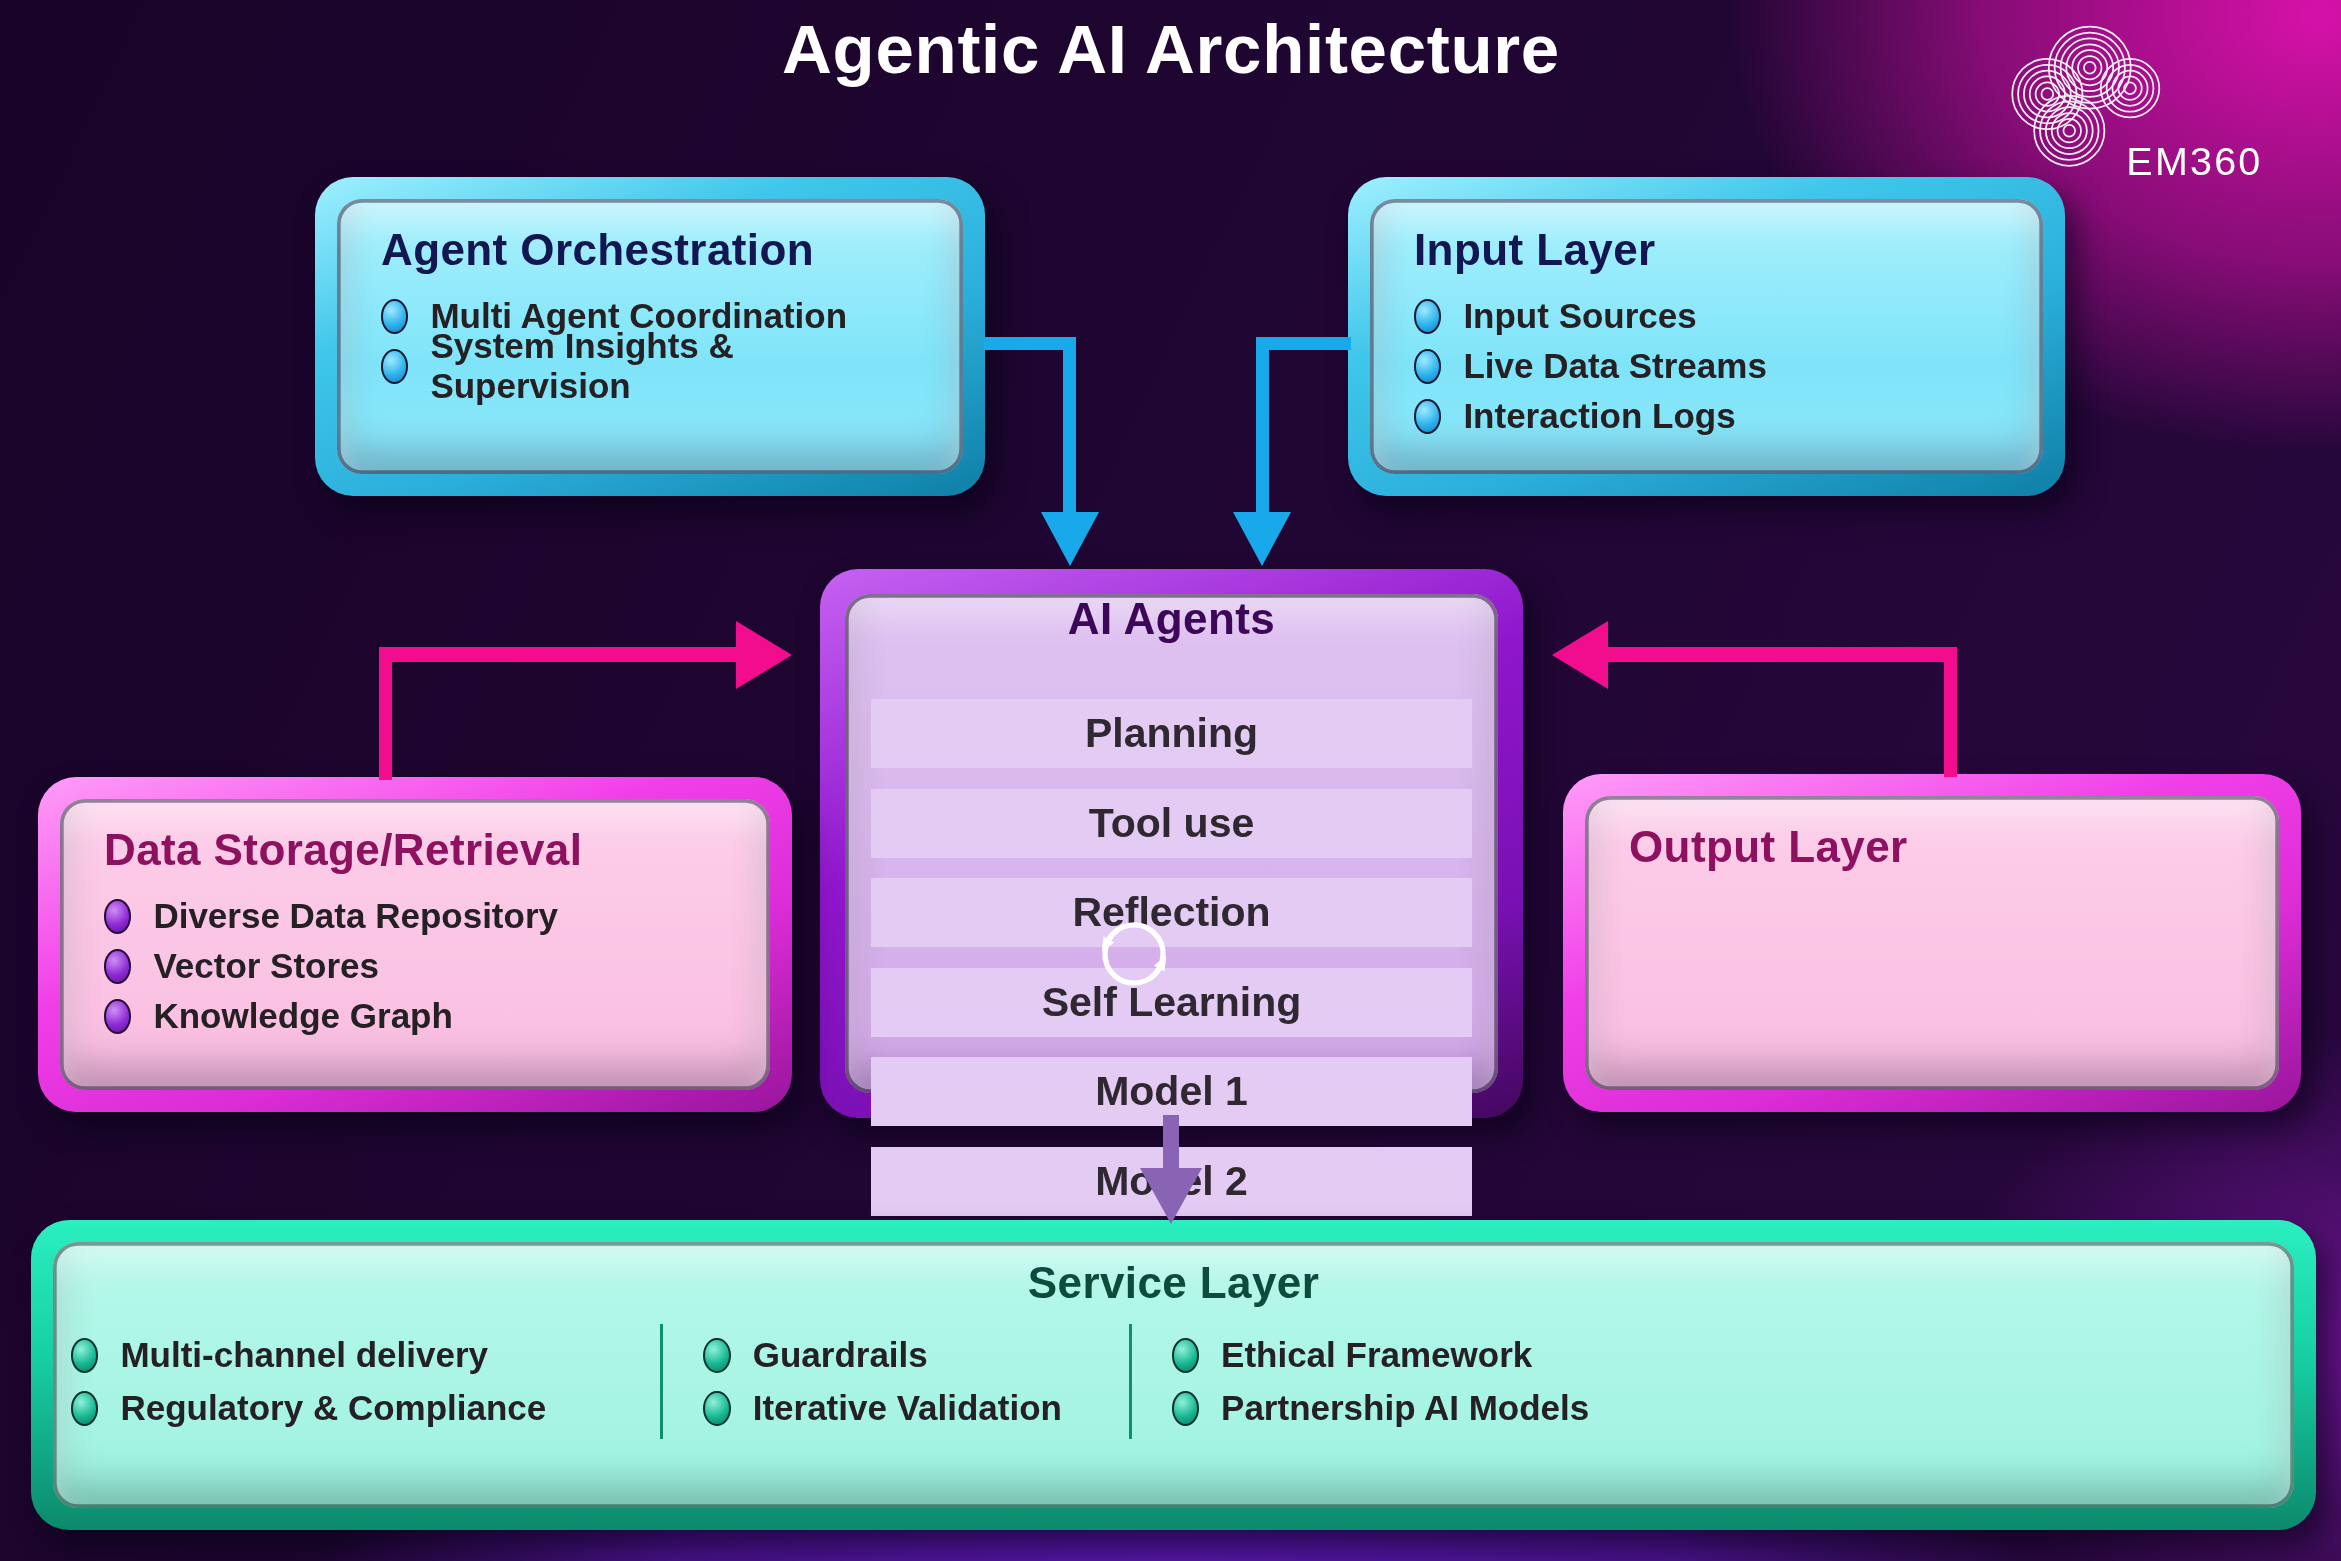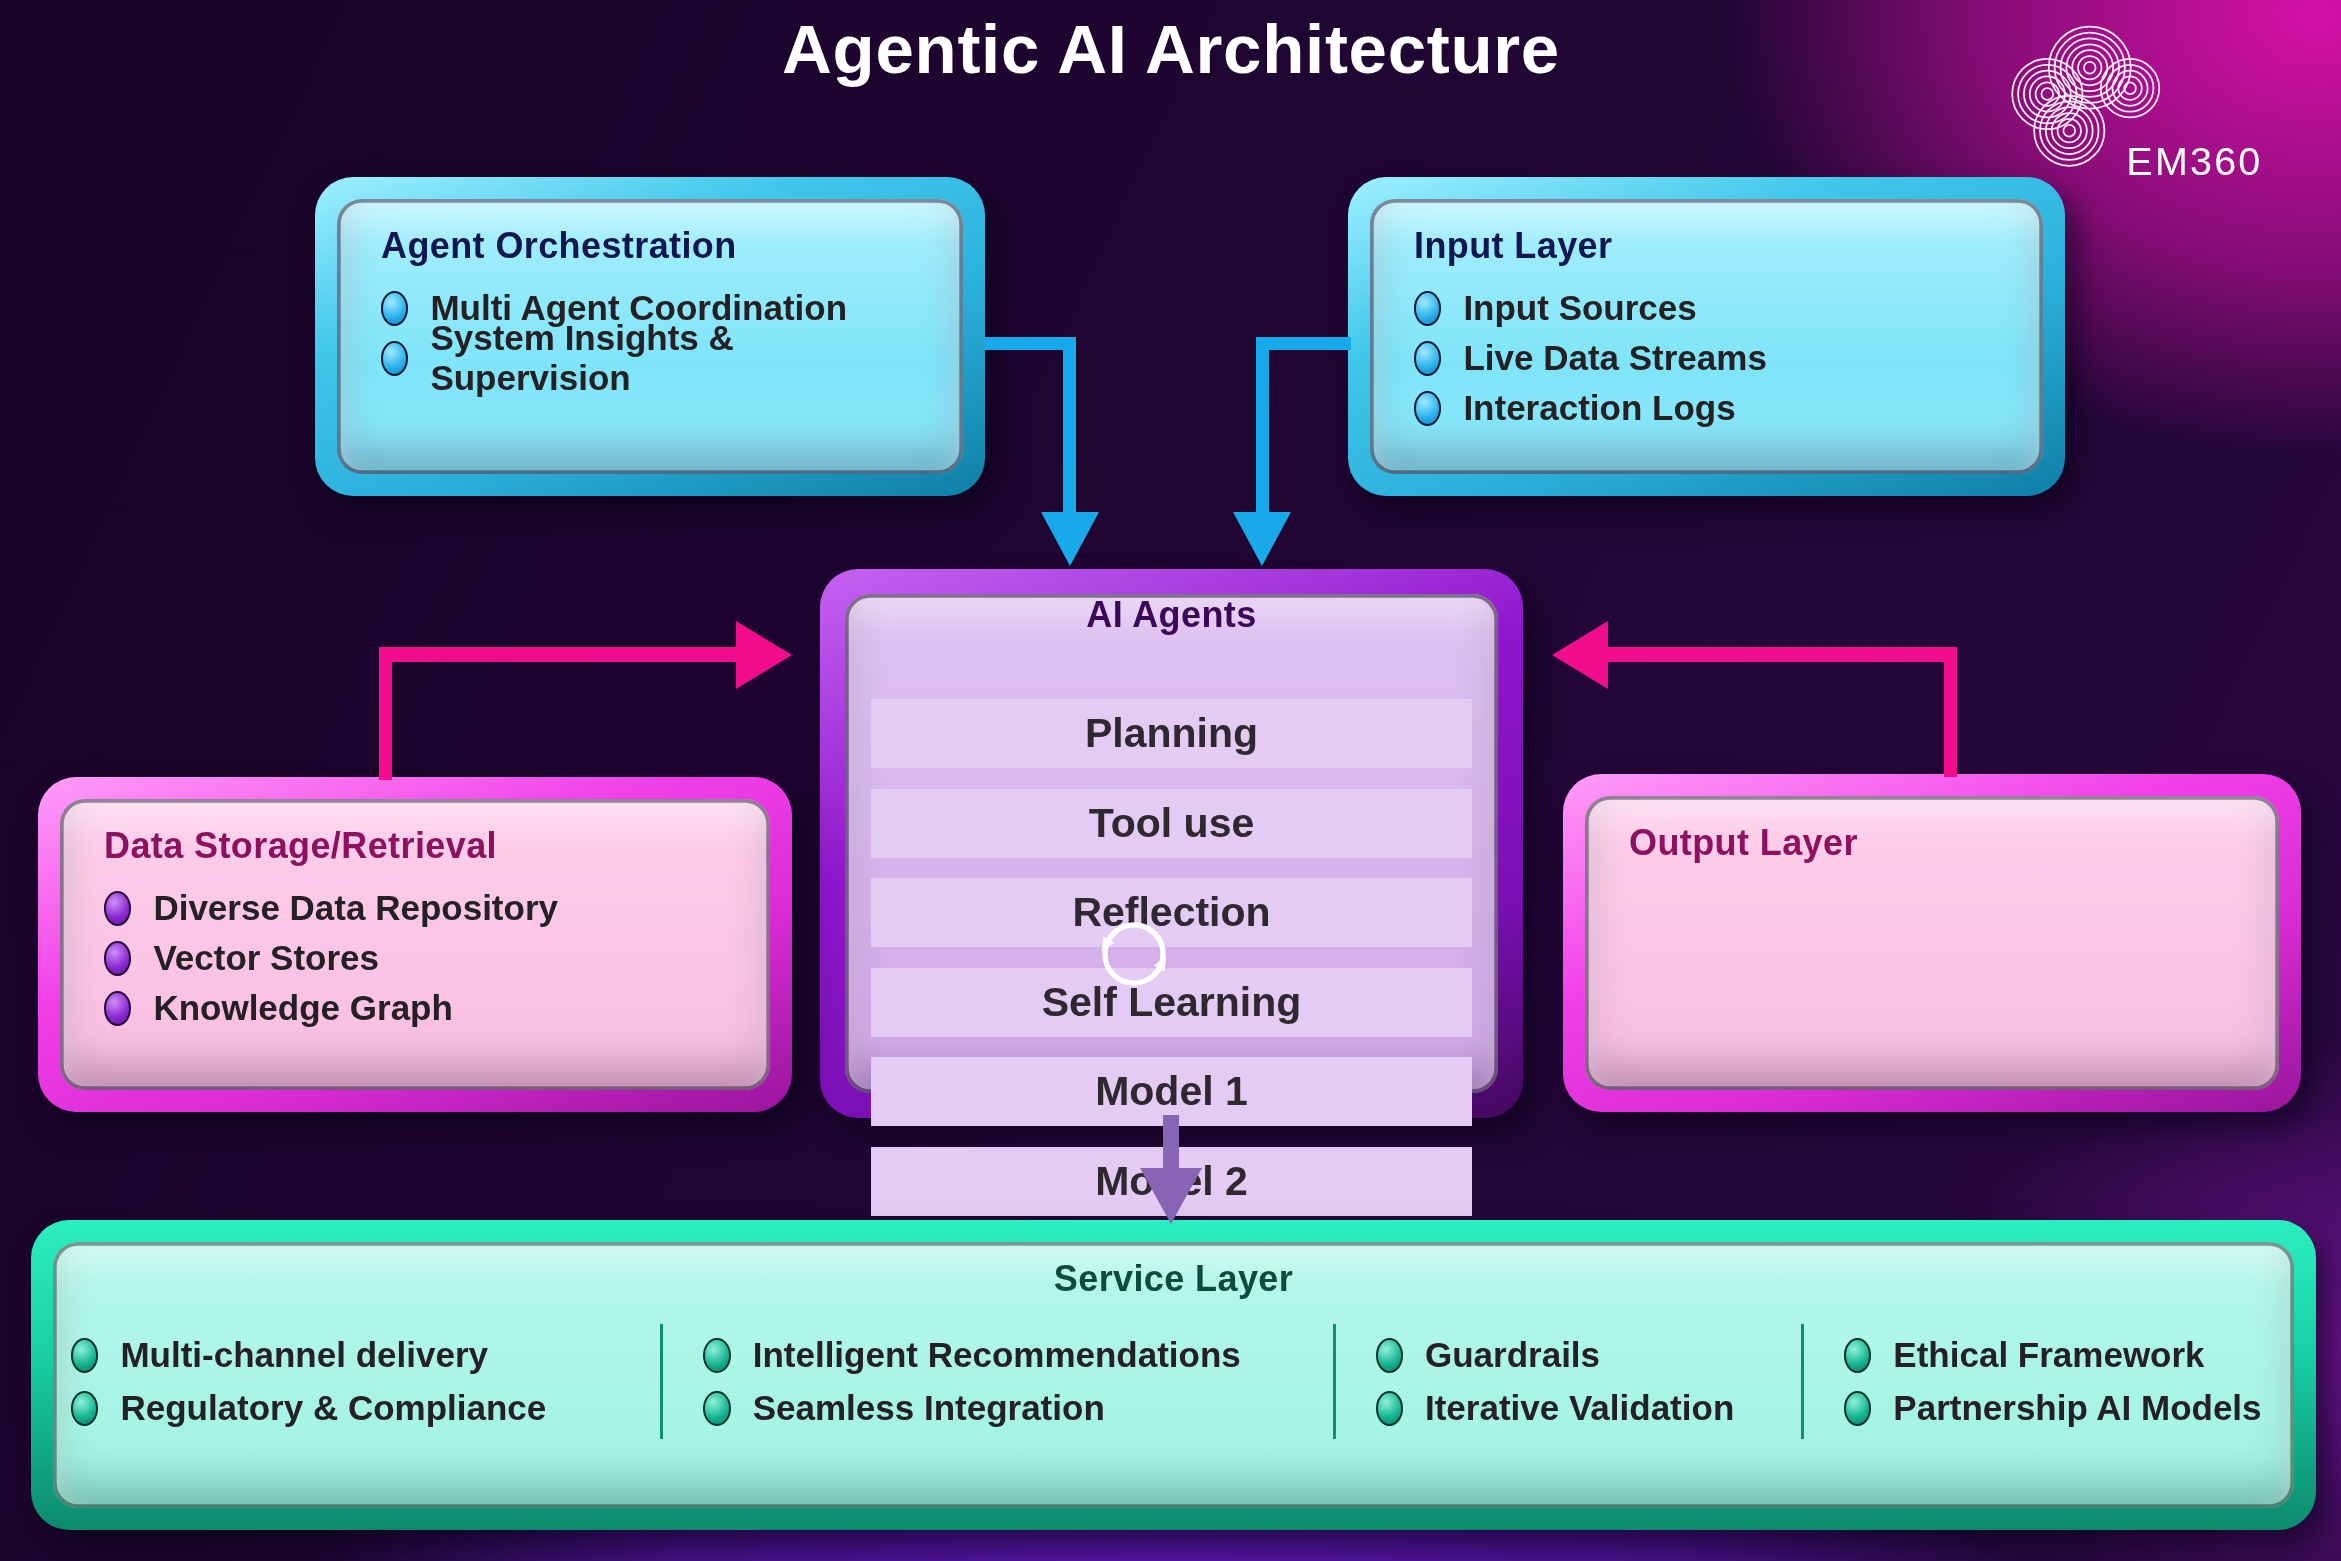--- a/index.html
+++ b/index.html
@@ -25,21 +25,21 @@
                     inset 0 -22px 38px rgba(20,10,40,.28);}
   .theme-cyan .frame-bg{background:linear-gradient(160deg,#9FF0FF 0%,#3FC6EA 32%,#2BB0DC 62%,#0F7FA6 100%);}
   .theme-cyan .panel{background:linear-gradient(180deg,#AAF1FD 0%,#7FE4F9 60%,#8EE9FB 100%);}
   .theme-pink .frame-bg{background:linear-gradient(160deg,#FF9DF8 0%,#F13FE8 38%,#DB2CD6 66%,#99159C 100%);}
   .theme-pink .panel{background:linear-gradient(180deg,#FDCFEA 0%,#F9BCE0 100%);}
   .theme-purple .frame-bg{background:linear-gradient(160deg,#C562F2 0%,#8F16CC 40%,#7A10B4 72%,#43085E 100%);}
   .theme-purple .panel{background:linear-gradient(180deg,#DFC3F1 0%,#D2A8E8 100%);box-shadow:inset 0 0 0 3.7px rgba(30,10,45,.5),inset 0 19px 34px rgba(255,255,255,.45),inset 0 -22px 38px rgba(30,8,50,.30);}
   .theme-teal .frame-bg{background:linear-gradient(180deg,#2BEFC0 0%,#17CEA2 45%,#0C8A6C 100%);}
   .theme-teal .panel{background:linear-gradient(180deg,#B7F8EB 0%,#9EF2E0 100%);box-shadow:inset 0 0 0 3.7px rgba(8,42,34,.45),inset 0 19px 34px rgba(255,255,255,.5),inset 0 -22px 38px rgba(6,40,32,.28);}
   .frame-bg{position:absolute;inset:0;border-radius:38px;}
-  .box h2{margin:0;font-weight:800;font-size:36px;letter-spacing:0.4px;}
+  .box h2{margin:0;font-weight:800;font-size:44px;letter-spacing:0.4px;}
   .theme-cyan h2{color:#131650;}
   .theme-pink h2{color:#8D115F;}
   .theme-teal h2{color:#0D4B3B;text-align:center;}
   .panel-pad{position:absolute;inset:22px;padding:26px 34px 0 44px;border-radius:25px;}
   ul.bullets{list-style:none;margin:16px 0 0 0;padding:0;}
   ul.bullets li{display:flex;align-items:center;gap:22px;height:50px;color:#242024;font-size:35px;font-weight:600;}
   .dot{flex:0 0 auto;width:23.4px;height:31px;border-radius:50%;border:2.9px solid #141B33;}
   .dot-cyan{background:radial-gradient(circle at 35% 30%,#9FEAFF 0%,#2FB4EC 55%,#0F7FC8 100%);}
   .dot-purple{background:radial-gradient(circle at 35% 30%,#CE8FF4 0%,#8E2BD4 55%,#5C12A0 100%);border-color:#250B36;}
   .dot-teal{background:radial-gradient(circle at 35% 30%,#8FF2DA 0%,#18B894 55%,#0B7A60 100%);border-color:#07332A;}
@@ -222,32 +222,20 @@
           <li>
               <span class="dot dot-teal"></span>
               <span>Multi-channel delivery</span>
             </li>
           <li>
               <span class="dot dot-teal"></span>
               <span>Regulatory &amp; Compliance</span>
             </li>
         </ul>
       </div>
-      <div class="svc-col c2">
-        <ul class="bullets">
-          <li>
-              <span class="dot dot-teal"></span>
-              <span>Intelligent Recommendations</span>
-            </li>
-          <li>
-              <span class="dot dot-teal"></span>
-              <span>Seamless Integration</span>
-            </li>
-        </ul>
-      </div>
       <div class="svc-col c3">
         <ul class="bullets">
           <li>
               <span class="dot dot-teal"></span>
               <span>Guardrails</span>
             </li>
           <li>
               <span class="dot dot-teal"></span>
               <span>Iterative Validation</span>
             </li>

